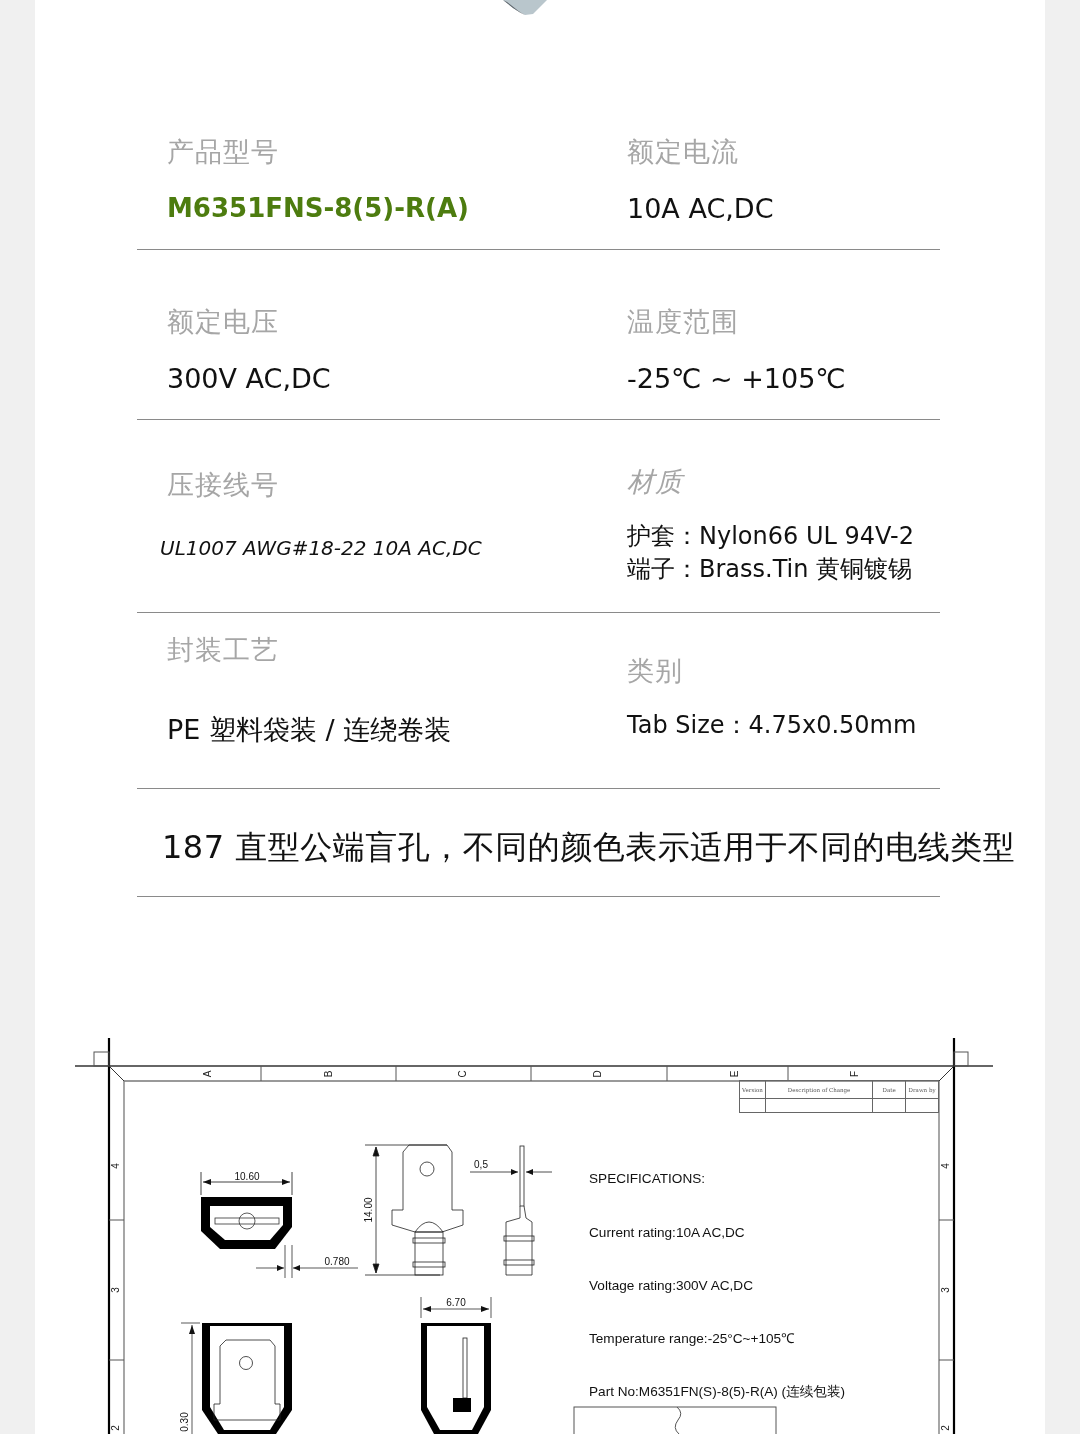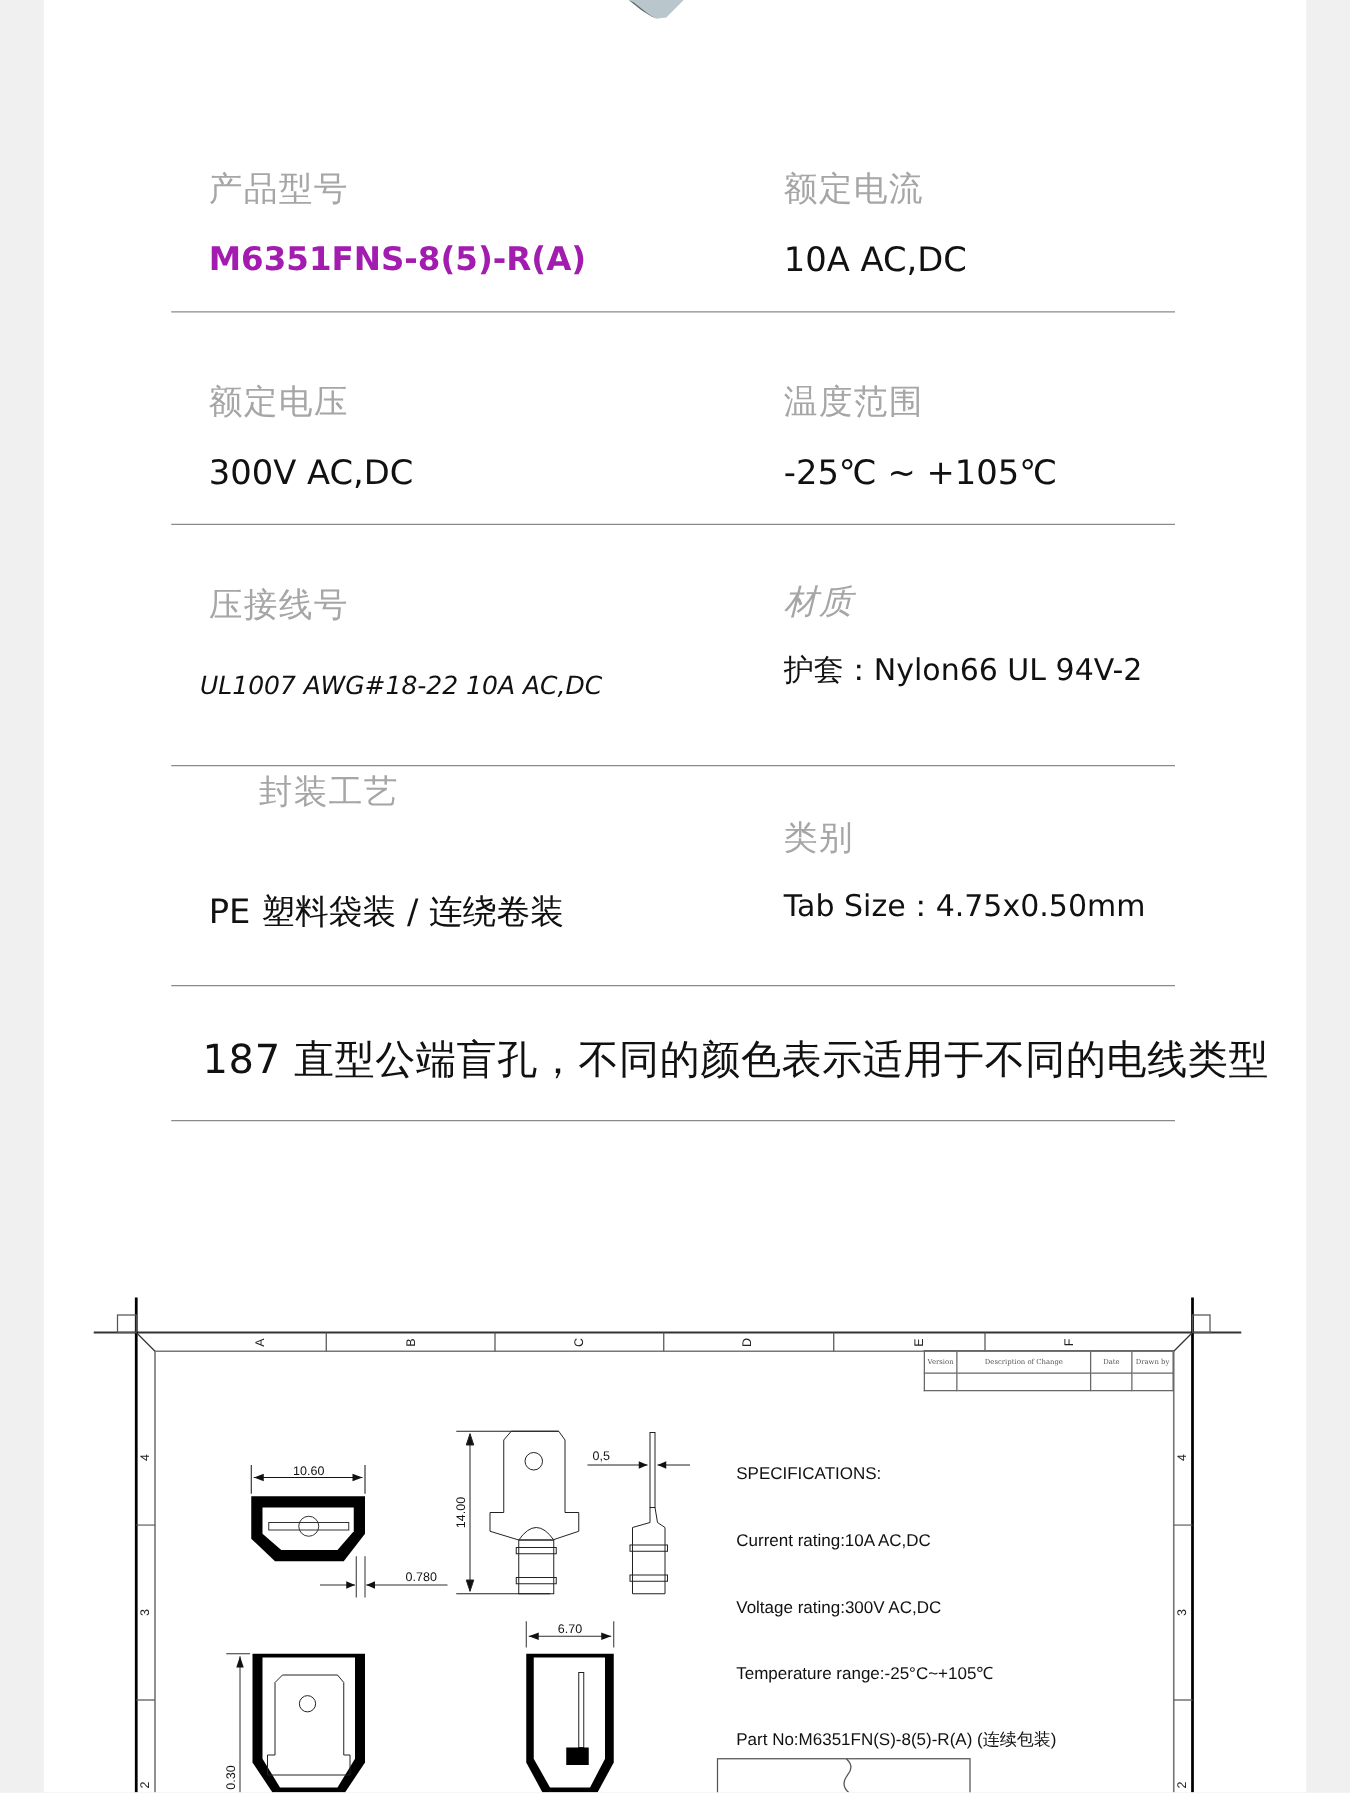--- a/index.html
+++ b/index.html
@@ -5,21 +5,21 @@
   * { box-sizing: border-box; margin: 0; padding: 0; }
   html, body { width: 1080px; height: 1434px; overflow: hidden; background: #f0f0f0; }
   body { font-family: "DejaVu Sans", "Liberation Sans", sans-serif; position: relative; }
   .page { position: absolute; left: 35px; top: 0; width: 1010px; height: 1434px; background: #ffffff; }
 
   
   .product-tip { position: absolute; left: 503px; top: 0; width: 44px; height: 26px; }
   .cell { position: absolute; }
   .label { font-size: 27px; color: #a6a6a6; letter-spacing: 1px; line-height: 1; white-space: nowrap; }
   .value { font-size: 27px; color: #111; line-height: 1; white-space: nowrap; }
-  .value.red { color: #a21caf; font-weight: bold; font-size: 26px; }
+  .value.red { color: #4d7c0f; font-weight: bold; font-size: 26px; }
   .value.small { font-size: 24px; line-height: 33px; }
   .note { position: absolute; left: 162px; top: 826px; font-size: 32px; color: #111; white-space: nowrap; letter-spacing: 0.5px; }
   .hr { position: absolute; left: 137px; width: 803px; height: 0; border-top: 1.5px solid #8a8a8a; }
 
   
   .drawing { position: absolute; left: 0; top: 1030px; width: 1080px; height: 404px; }
   .spec-text { position: absolute; left: 589px; top: 1135px; font-family: "Liberation Sans", sans-serif; font-size: 13.6px; line-height: 17.7px; color: #111; white-space: pre; }
   .rev-table { position: absolute; left: 739px; top: 1080px; width: 200px; border-collapse: collapse; font-family: "DejaVu Serif", serif; font-size: 5.5px; color: #555; }
   .rev-table td { border: 1px solid #666; text-align: center; height: 18px; padding: 0 2px; }
   .rev-table tr.empty td { height: 14px; }
@@ -49,24 +49,25 @@
   <div class="cell value" style="left:167px;top:365px;">300V AC,DC</div>
   <div class="cell label" style="left:627px;top:308px;">温度范围</div>
   <div class="cell value" style="left:627px;top:365px;">-25℃ ~ +105℃</div>
   <div class="hr" style="top:419px;"></div>
 
   <div class="cell label" style="left:167px;top:471px;text-align:center;">压接线号</div>
   <div class="cell value" style="left:160px;top:538px;font-size:20px;font-style:italic;">UL1007 AWG#18-22  10A AC,DC</div>
   <div class="cell label" style="left:627px;top:468px;font-style:italic;">材质</div>
   <div class="cell value small" style="left:627px;top:520px;">
     <div>护套：Nylon66 UL 94V-2</div>
+    <div>端子：Brass.Tin 黄铜镀锡</div>
   </div>
   <div class="hr" style="top:612px;"></div>
 
-  <div class="cell label" style="left:167px;top:620px;margin-left:40px;">封装工艺</div>
+  <div class="cell label" style="left:167px;top:636px;">封装工艺</div>
   <div class="cell value" style="left:167px;top:716px;">PE 塑料袋装 / 连绕卷装</div>
   <div class="cell label" style="left:627px;top:657px;">类别</div>
   <div class="cell value small" style="left:627px;top:709px;">
     <div>Tab Size：4.75x0.50mm</div>
   </div>
   <div class="hr" style="top:788px;"></div>
 
   <div class="note">187 直型公端盲孔，不同的颜色表示适用于不同的电线类型</div>
   <div class="hr" style="top:896px;"></div>
 </div>

